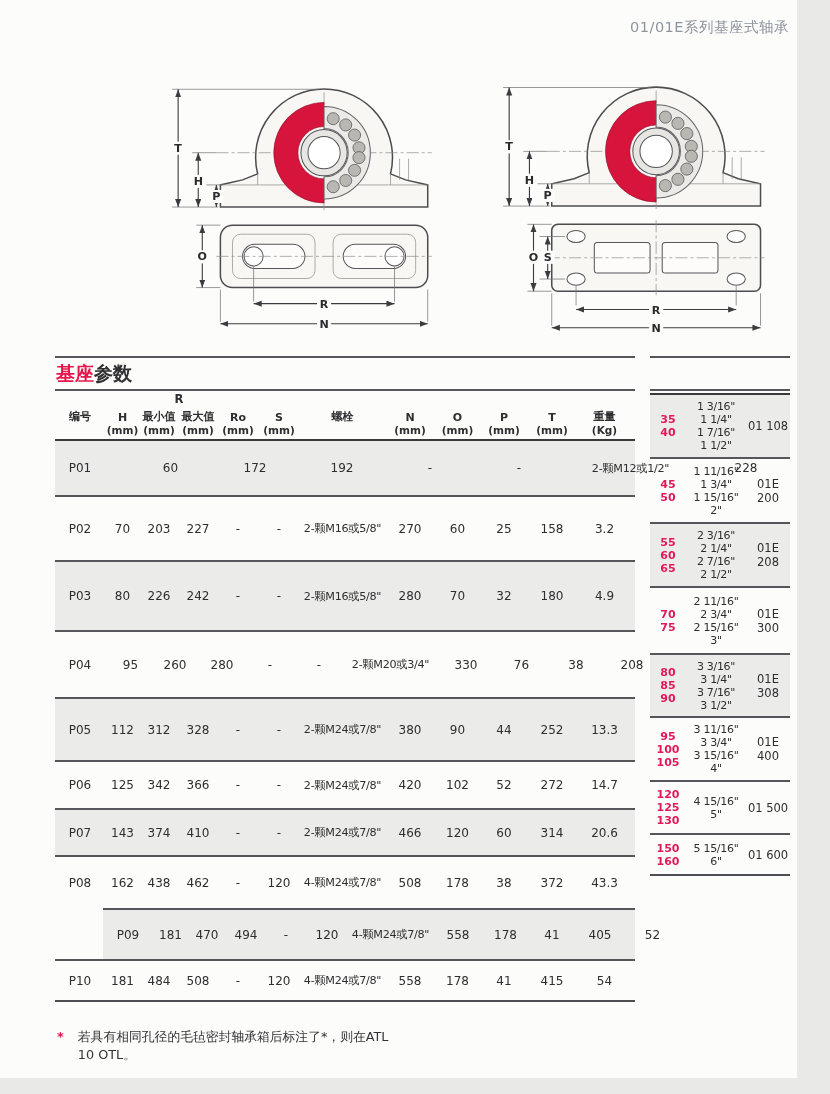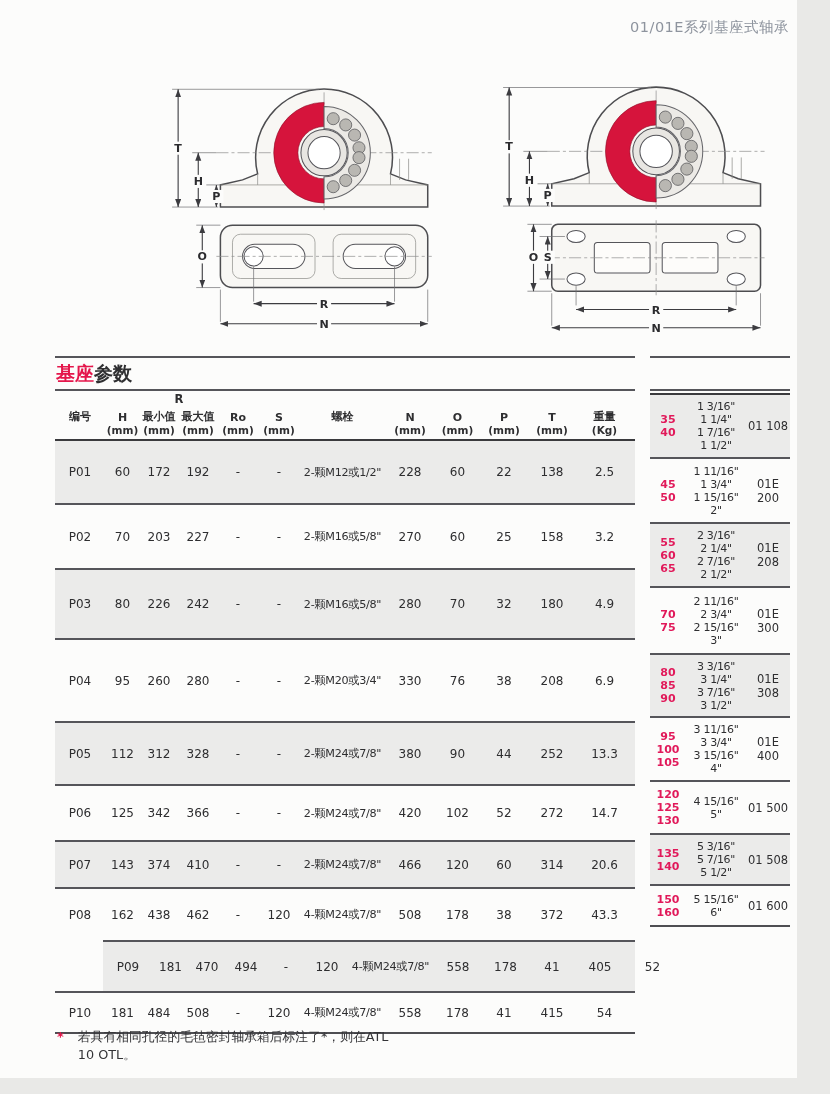--- a/index.html
+++ b/index.html
@@ -248,21 +248,21 @@
             <div class="hlabel">T</div>
             <div class="hunit">(mm)</div>
           </div>
           <div class="hcell">
             <div class="hlabel">重量</div>
             <div class="hunit">(Kg)</div>
           </div>
         </div>
     </div>
     <div class="mt-body">
-        <div class="trow cols alt" style="height: 62px;">
+        <div class="trow cols alt" style="height: 54px; gap: 48px;">
           <div class="tcell">P01</div>
           <div class="tcell">60</div>
           <div class="tcell">172</div>
           <div class="tcell">192</div>
           <div class="tcell">-</div>
           <div class="tcell">-</div>
           <div class="tcell">2-颗M12或1/2"</div>
           <div class="tcell">228</div>
           <div class="tcell">60</div>
           <div class="tcell">22</div>
@@ -290,21 +290,21 @@
           <div class="tcell">242</div>
           <div class="tcell">-</div>
           <div class="tcell">-</div>
           <div class="tcell">2-颗M16或5/8"</div>
           <div class="tcell">280</div>
           <div class="tcell">70</div>
           <div class="tcell">32</div>
           <div class="tcell">180</div>
           <div class="tcell">4.9</div>
         </div>
-        <div class="trow cols" style="height: 83px;">
+        <div class="trow cols" style="height: 67px; gap: 8px;">
           <div class="tcell">P04</div>
           <div class="tcell">95</div>
           <div class="tcell">260</div>
           <div class="tcell">280</div>
           <div class="tcell">-</div>
           <div class="tcell">-</div>
           <div class="tcell">2-颗M20或3/4"</div>
           <div class="tcell">330</div>
           <div class="tcell">76</div>
           <div class="tcell">38</div>
@@ -318,21 +318,21 @@
           <div class="tcell">328</div>
           <div class="tcell">-</div>
           <div class="tcell">-</div>
           <div class="tcell">2-颗M24或7/8"</div>
           <div class="tcell">380</div>
           <div class="tcell">90</div>
           <div class="tcell">44</div>
           <div class="tcell">252</div>
           <div class="tcell">13.3</div>
         </div>
-        <div class="trow cols" style="height: 56px;">
+        <div class="trow cols" style="height: 48px;">
           <div class="tcell">P06</div>
           <div class="tcell">125</div>
           <div class="tcell">342</div>
           <div class="tcell">366</div>
           <div class="tcell">-</div>
           <div class="tcell">-</div>
           <div class="tcell">2-颗M24或7/8"</div>
           <div class="tcell">420</div>
           <div class="tcell">102</div>
           <div class="tcell">52</div>
@@ -486,32 +486,20 @@
             <div>120</div>
             <div>125</div>
             <div>130</div>
           </div>
           <div class="scell inch">
             <div>4 15/16"</div>
             <div>5"</div>
           </div>
           <div class="scell grp">01 500</div>
         </div>
-        <div class="srow alt" style="height: 51px;">
-          <div class="scell mm">
-            <div>135</div>
-            <div>140</div>
-          </div>
-          <div class="scell inch">
-            <div>5 3/16"</div>
-            <div>5 7/16"</div>
-            <div>5 1/2"</div>
-          </div>
-          <div class="scell grp">01 508</div>
-        </div>
         <div class="srow" style="height: 41px;">
           <div class="scell mm">
             <div>150</div>
             <div>160</div>
           </div>
           <div class="scell inch">
             <div>5 15/16"</div>
             <div>6"</div>
           </div>
           <div class="scell grp">01 600</div>

